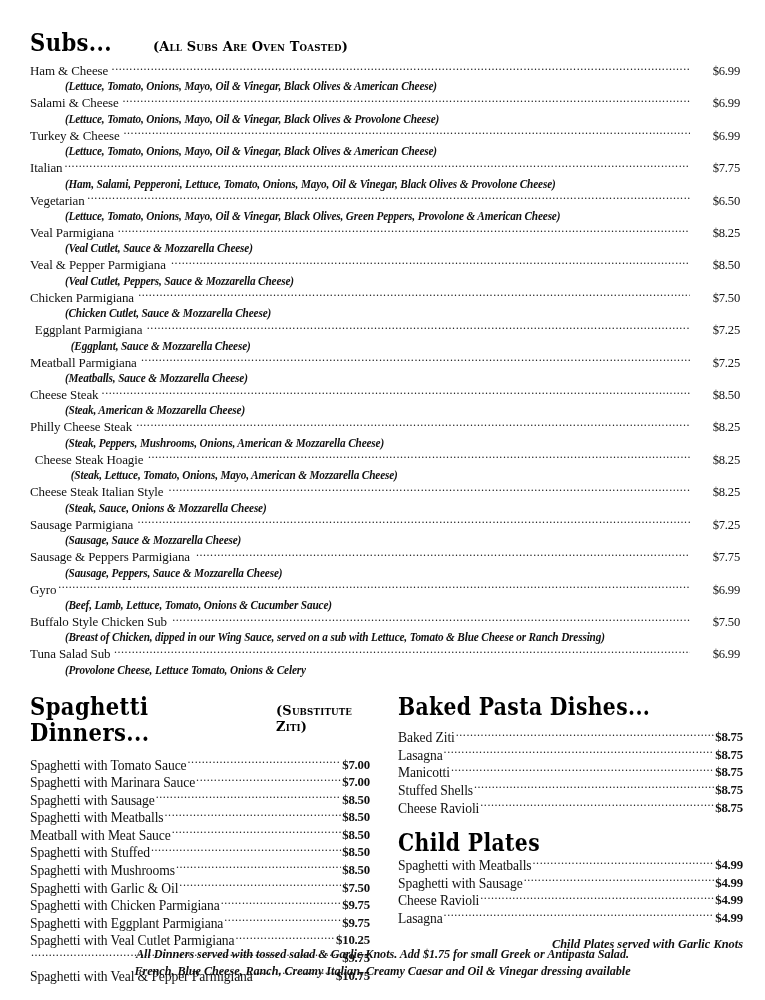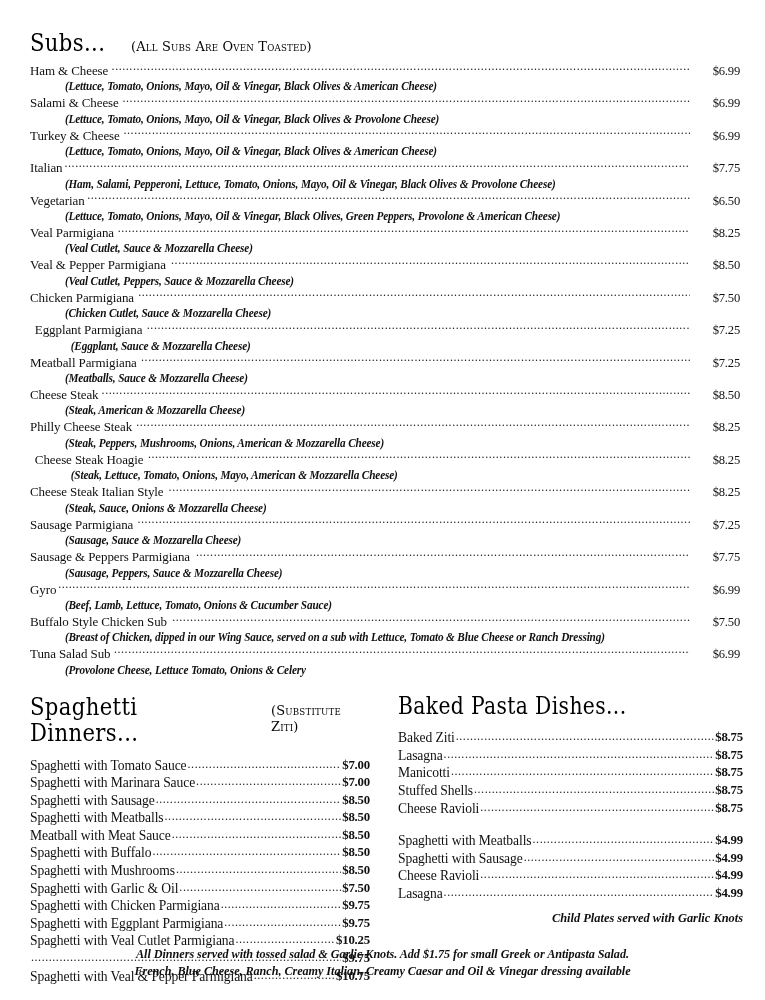--- a/index.html
+++ b/index.html
@@ -20,26 +20,26 @@
     position: absolute;
     left: 0; top: 0;
     width: 765px;
     height: 1000px;
     padding: 0;
   }
 
   
   .section-head {
     font-family: "DejaVu Serif", "Liberation Serif", serif;
-    font-weight: 400;
+    font-weight: 700;
     letter-spacing: 0.4px;
     color: #000;
     display: flex;
     align-items: baseline;
-    gap: 21px;
+    gap: 36px;
   }
   .section-head .big {
     font-size: 25px;
     line-height: 1.05;
     font-stretch: condensed;
     transform: scaleX(0.94);
     transform-origin: left bottom;
   }
   .section-head .sub {
     font-size: 13.5px;
@@ -135,21 +135,21 @@
     position: absolute;
     left: 398px;
     top: 830px;
     width: 345px;
   }
 
   .simple-list { margin-top: 10px; }
 
   .simple-row {
     display: flex;
-    align-items: flex-end;
+    align-items: flex-start;
     width: 100%;
     line-height: 17.6px;
     white-space: nowrap;
   }
   .simple-row .name {
     font-size: 13.6px;
     flex: 0 0 auto;
     letter-spacing: -0.1px;
   }
   .simple-row .leader {
@@ -392,21 +392,21 @@
           <span class="name">Spaghetti with Meatballs</span>
           <span class="leader"></span>
           <span class="price">$8.50</span>
         </div>
         <div class="simple-row">
           <span class="name">Meatball with Meat Sauce</span>
           <span class="leader"></span>
           <span class="price">$8.50</span>
         </div>
         <div class="simple-row">
-          <span class="name">Spaghetti with Buffalo</span>
+          <span class="name">Spaghetti with Stuffed</span>
           <span class="leader"></span>
           <span class="price">$8.50</span>
         </div>
         <div class="simple-row">
           <span class="name">Spaghetti with Mushrooms</span>
           <span class="leader"></span>
           <span class="price">$8.50</span>
         </div>
         <div class="simple-row">
           <span class="name">Spaghetti with Garlic &amp; Oil</span>
@@ -467,20 +467,23 @@
         </div>
         <div class="simple-row">
           <span class="name">Cheese Ravioli</span>
           <span class="leader"></span>
           <span class="price">$8.75</span>
         </div>
       </div>
   </div>
 
   <div class="col-right-2">
+    <div class="section-head head-child">
+      <span class="big">Child Plates</span>
+    </div>
     <div class="simple-list" id="child-list" style="margin-top:2px;">
         <div class="simple-row">
           <span class="name">Spaghetti with Meatballs</span>
           <span class="leader"></span>
           <span class="price">$4.99</span>
         </div>
         <div class="simple-row">
           <span class="name">Spaghetti with Sausage</span>
           <span class="leader"></span>
           <span class="price">$4.99</span>

